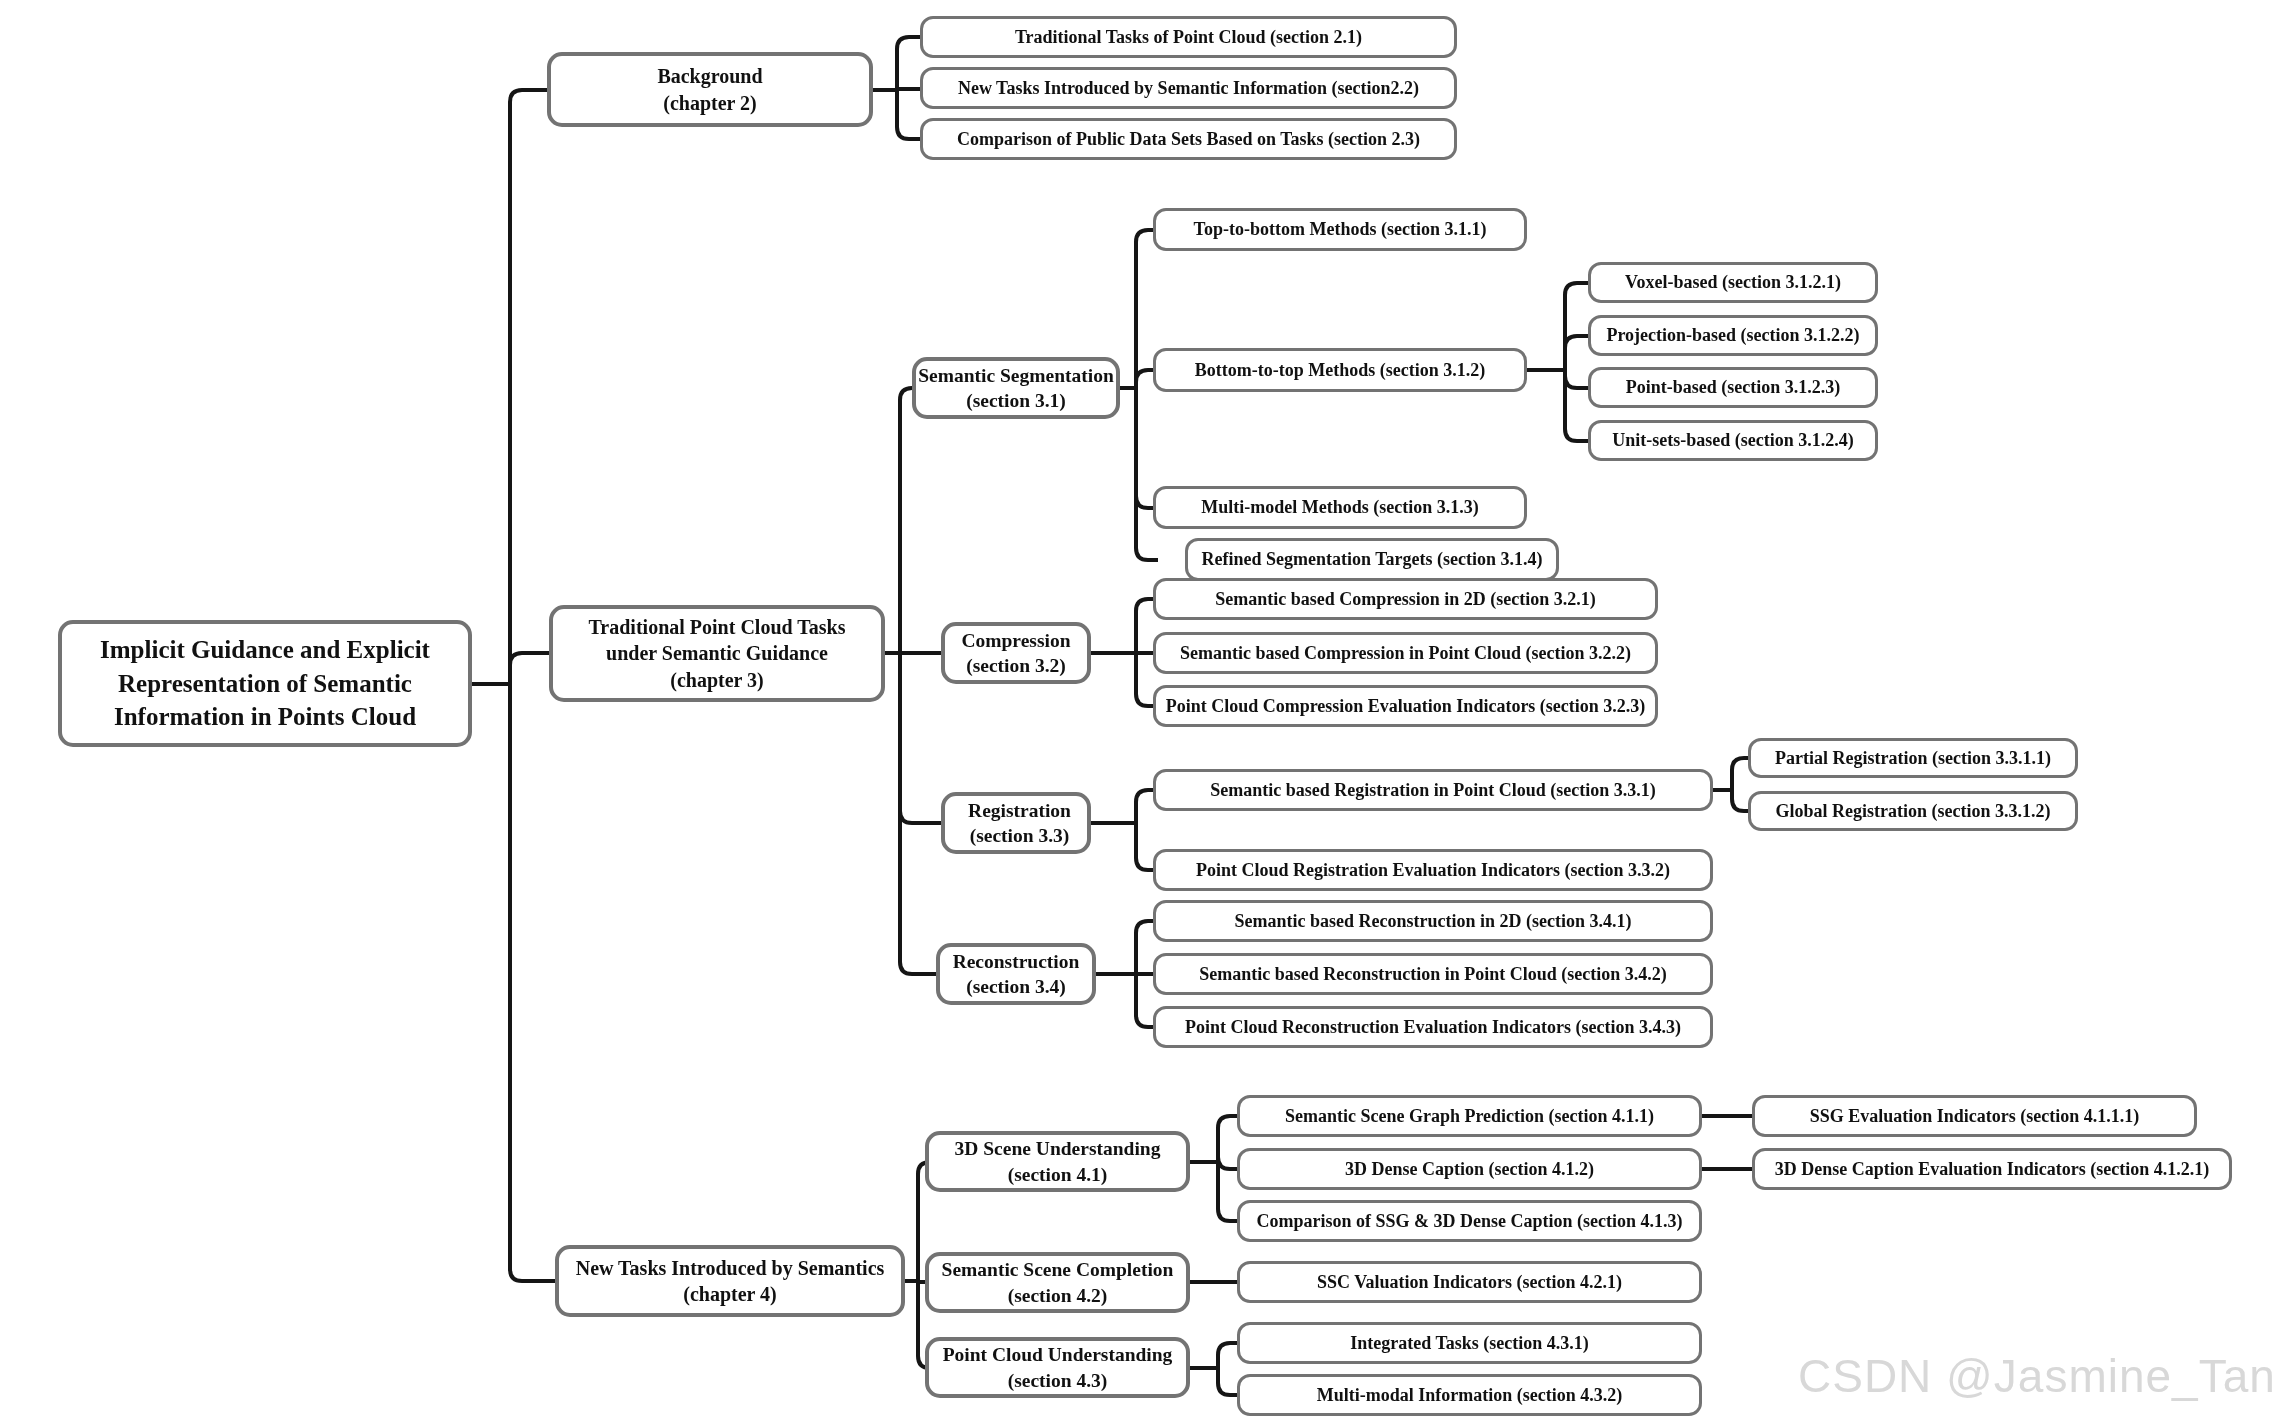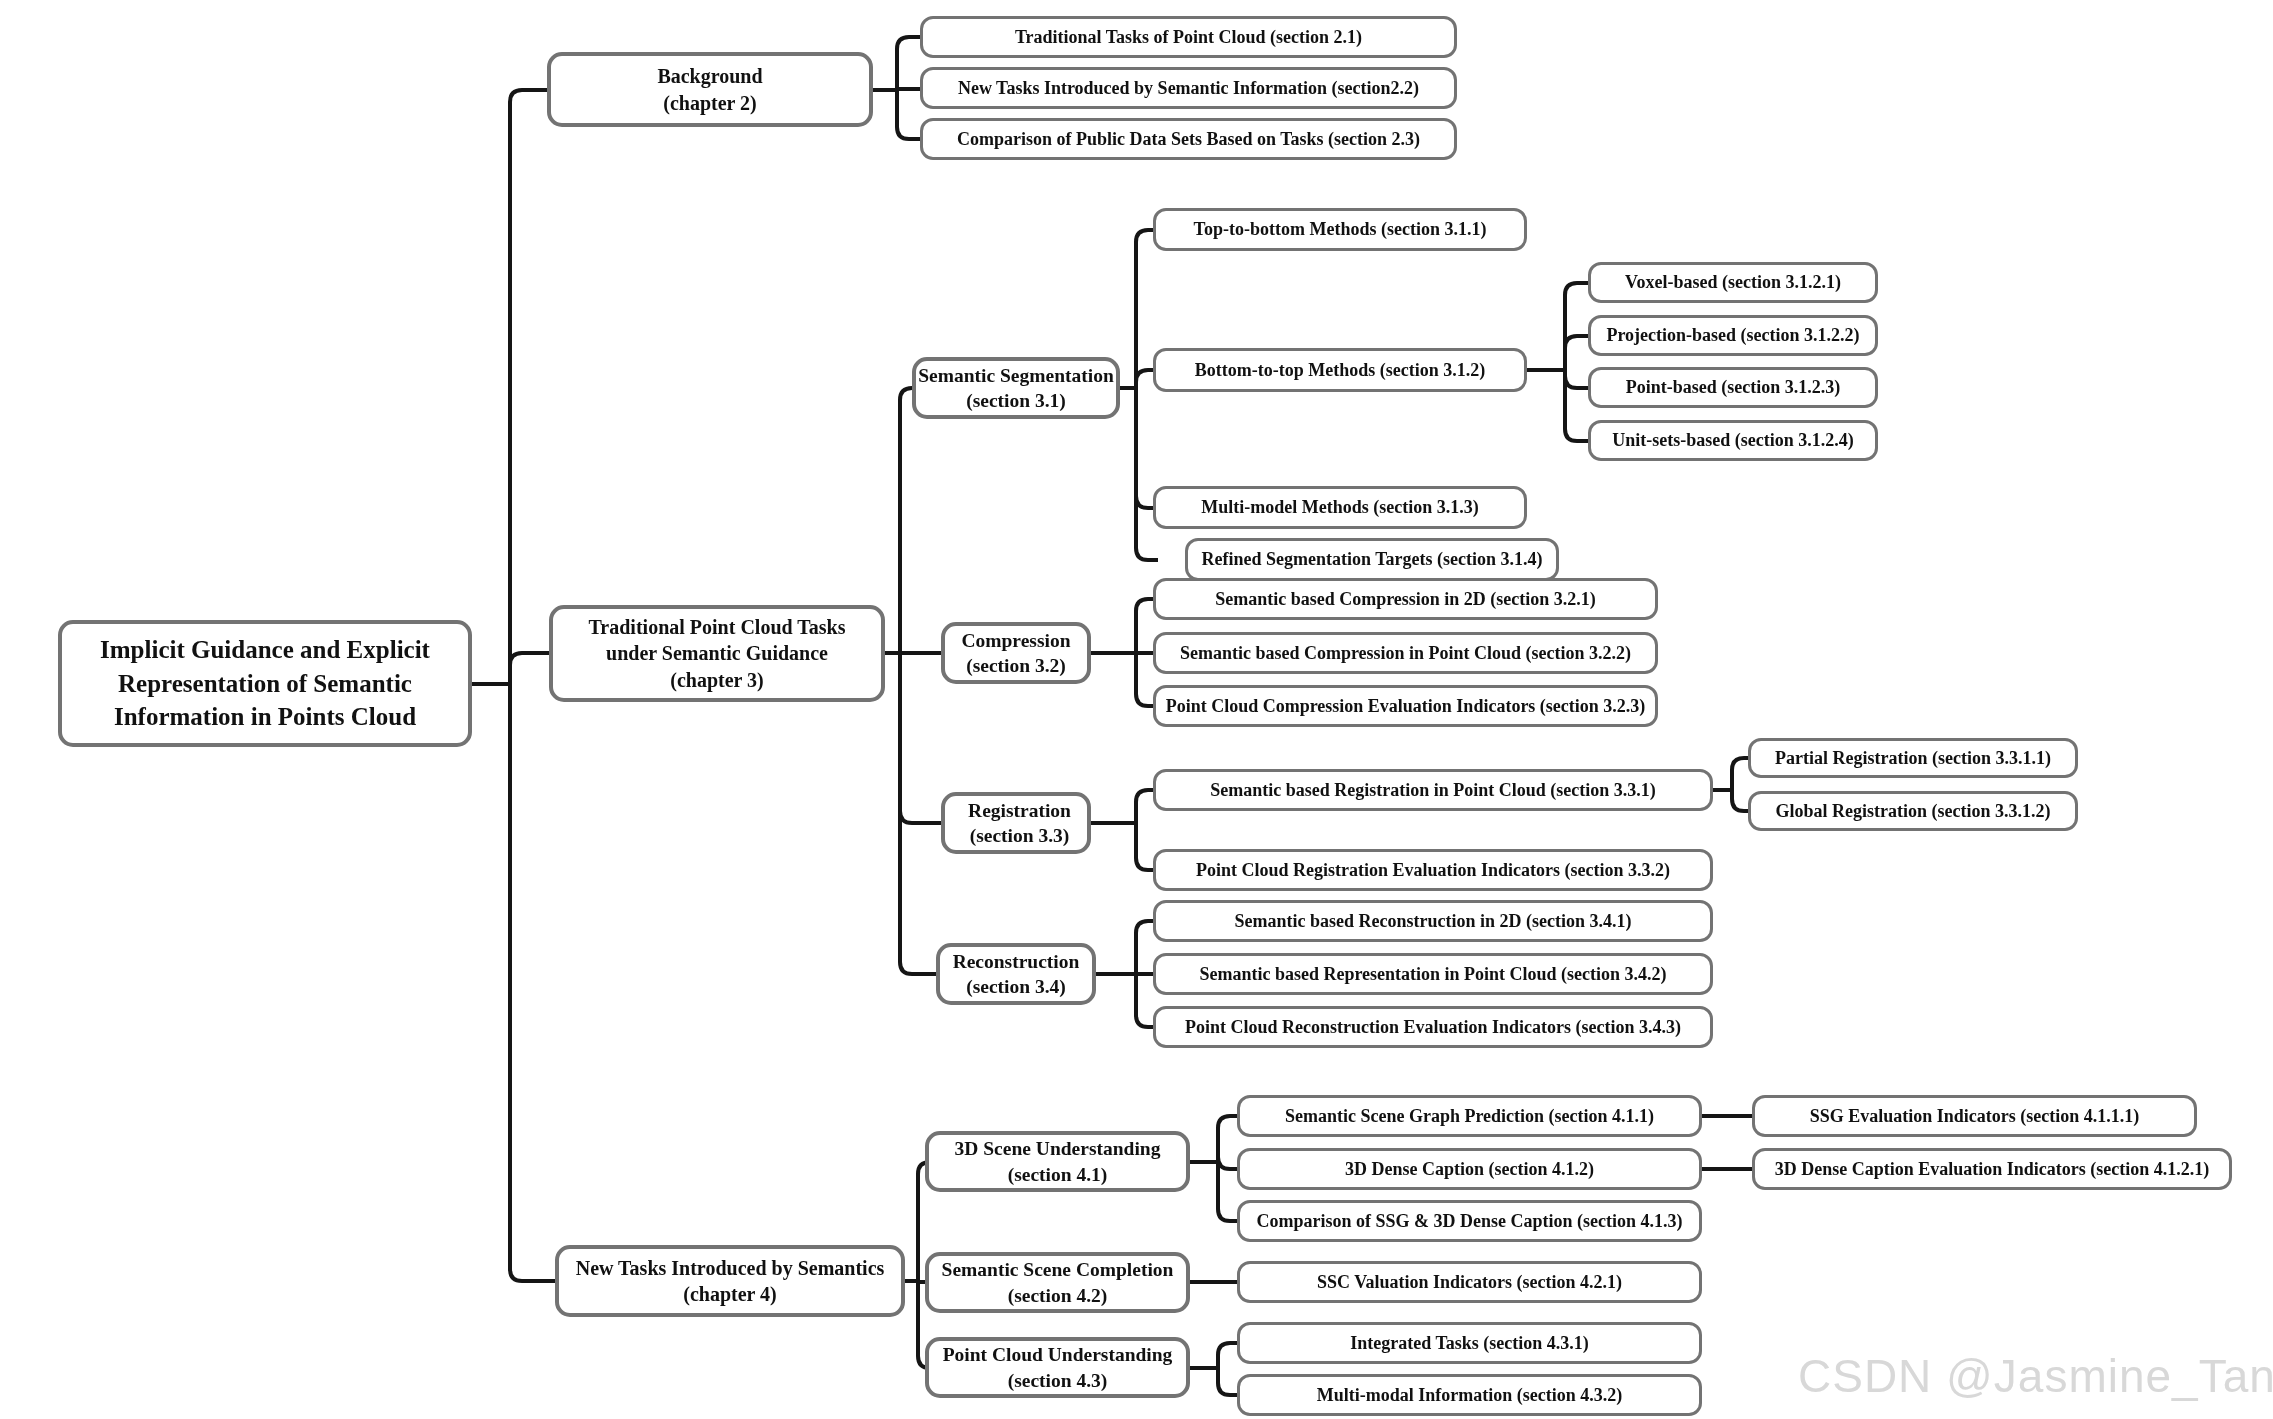--- a/index.html
+++ b/index.html
@@ -142,21 +142,21 @@
   </div>
 
   <div class="node l2p" style="left:936px;top:943px;width:160px;height:62px;">
     <span class="ln">Reconstruction</span>
     <span class="ln">(section 3.4)</span>
   </div>
   <div class="node leaf" style="left:1153px;top:900px;width:560px;height:42px;">
     <span class="ln">Semantic based  Reconstruction in 2D (section 3.4.1)</span>
   </div>
   <div class="node leaf" style="left:1153px;top:953px;width:560px;height:42px;">
-    <span class="ln">Semantic based  Representation in Point Cloud (section 3.4.2)</span>
+    <span class="ln">Semantic based  Reconstruction in Point Cloud (section 3.4.2)</span>
   </div>
   <div class="node leaf" style="left:1153px;top:1006px;width:560px;height:42px;">
     <span class="ln">Point Cloud Reconstruction  Evaluation Indicators (section 3.4.3)</span>
   </div>
 
   <div class="node l2p" style="left:925px;top:1131px;width:265px;height:61px;">
     <span class="ln">3D Scene Understanding</span>
     <span class="ln">(section 4.1)</span>
   </div>
   <div class="node leaf" style="left:1237px;top:1095px;width:465px;height:42px;">

